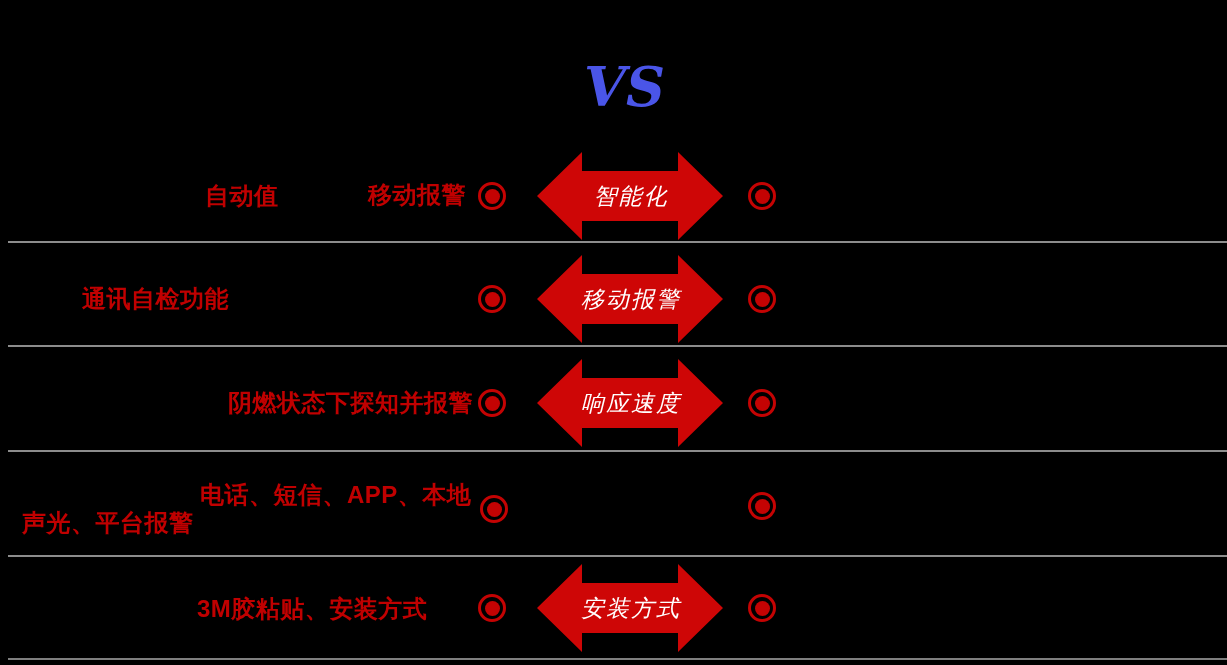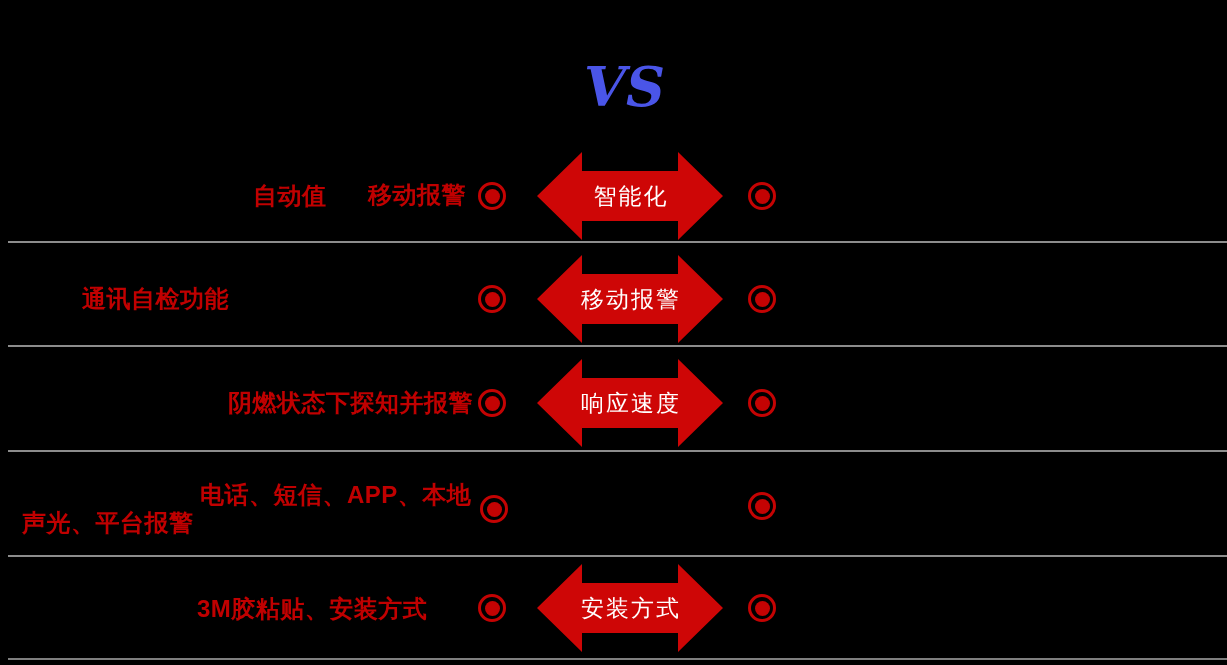--- a/index.html
+++ b/index.html
@@ -43,21 +43,21 @@
   .label {
     position: absolute;
     color: #C00000;
     font-weight: bold;
     font-size: 24px;
     line-height: 26px;
     letter-spacing: 0.5px;
     white-space: nowrap;
     z-index: 2;
   }
-  .l-r1a { left: 205px; top: 183px; margin-left: 48px; }
+  .l-r1a { left: 205px; top: 183px; }
   .l-r1b { left: 368px; top: 182px; }
   .l-r2  { left: 82px;  top: 286px; }
   .l-r3  { left: 228px; top: 390px; }
   .l-r4a { left: 200px; top: 482px; }
   .l-r4b { left: 22px;  top: 510px; }
   .l-r5  { left: 197px; top: 596px; }
 
   
   .target {
     position: absolute;
@@ -105,20 +105,21 @@
   .a-r3 { top: 359px; }
   .a-r4 { top: 462px; }
   .a-r5 { top: 564px; }
   .arrow-text {
     color: #FFFFFF;
     font-family: "DejaVu Serif", serif;
     font-size: 23px;
     letter-spacing: 2px;
     white-space: nowrap;
     margin-left: 2px;
+    font-style: italic;
   }
 </style>
 </head>
 <body>
 
 <div class="canvas">
 
   <div class="vs-title">VS</div>
 
   <div class="divider d1"></div>

